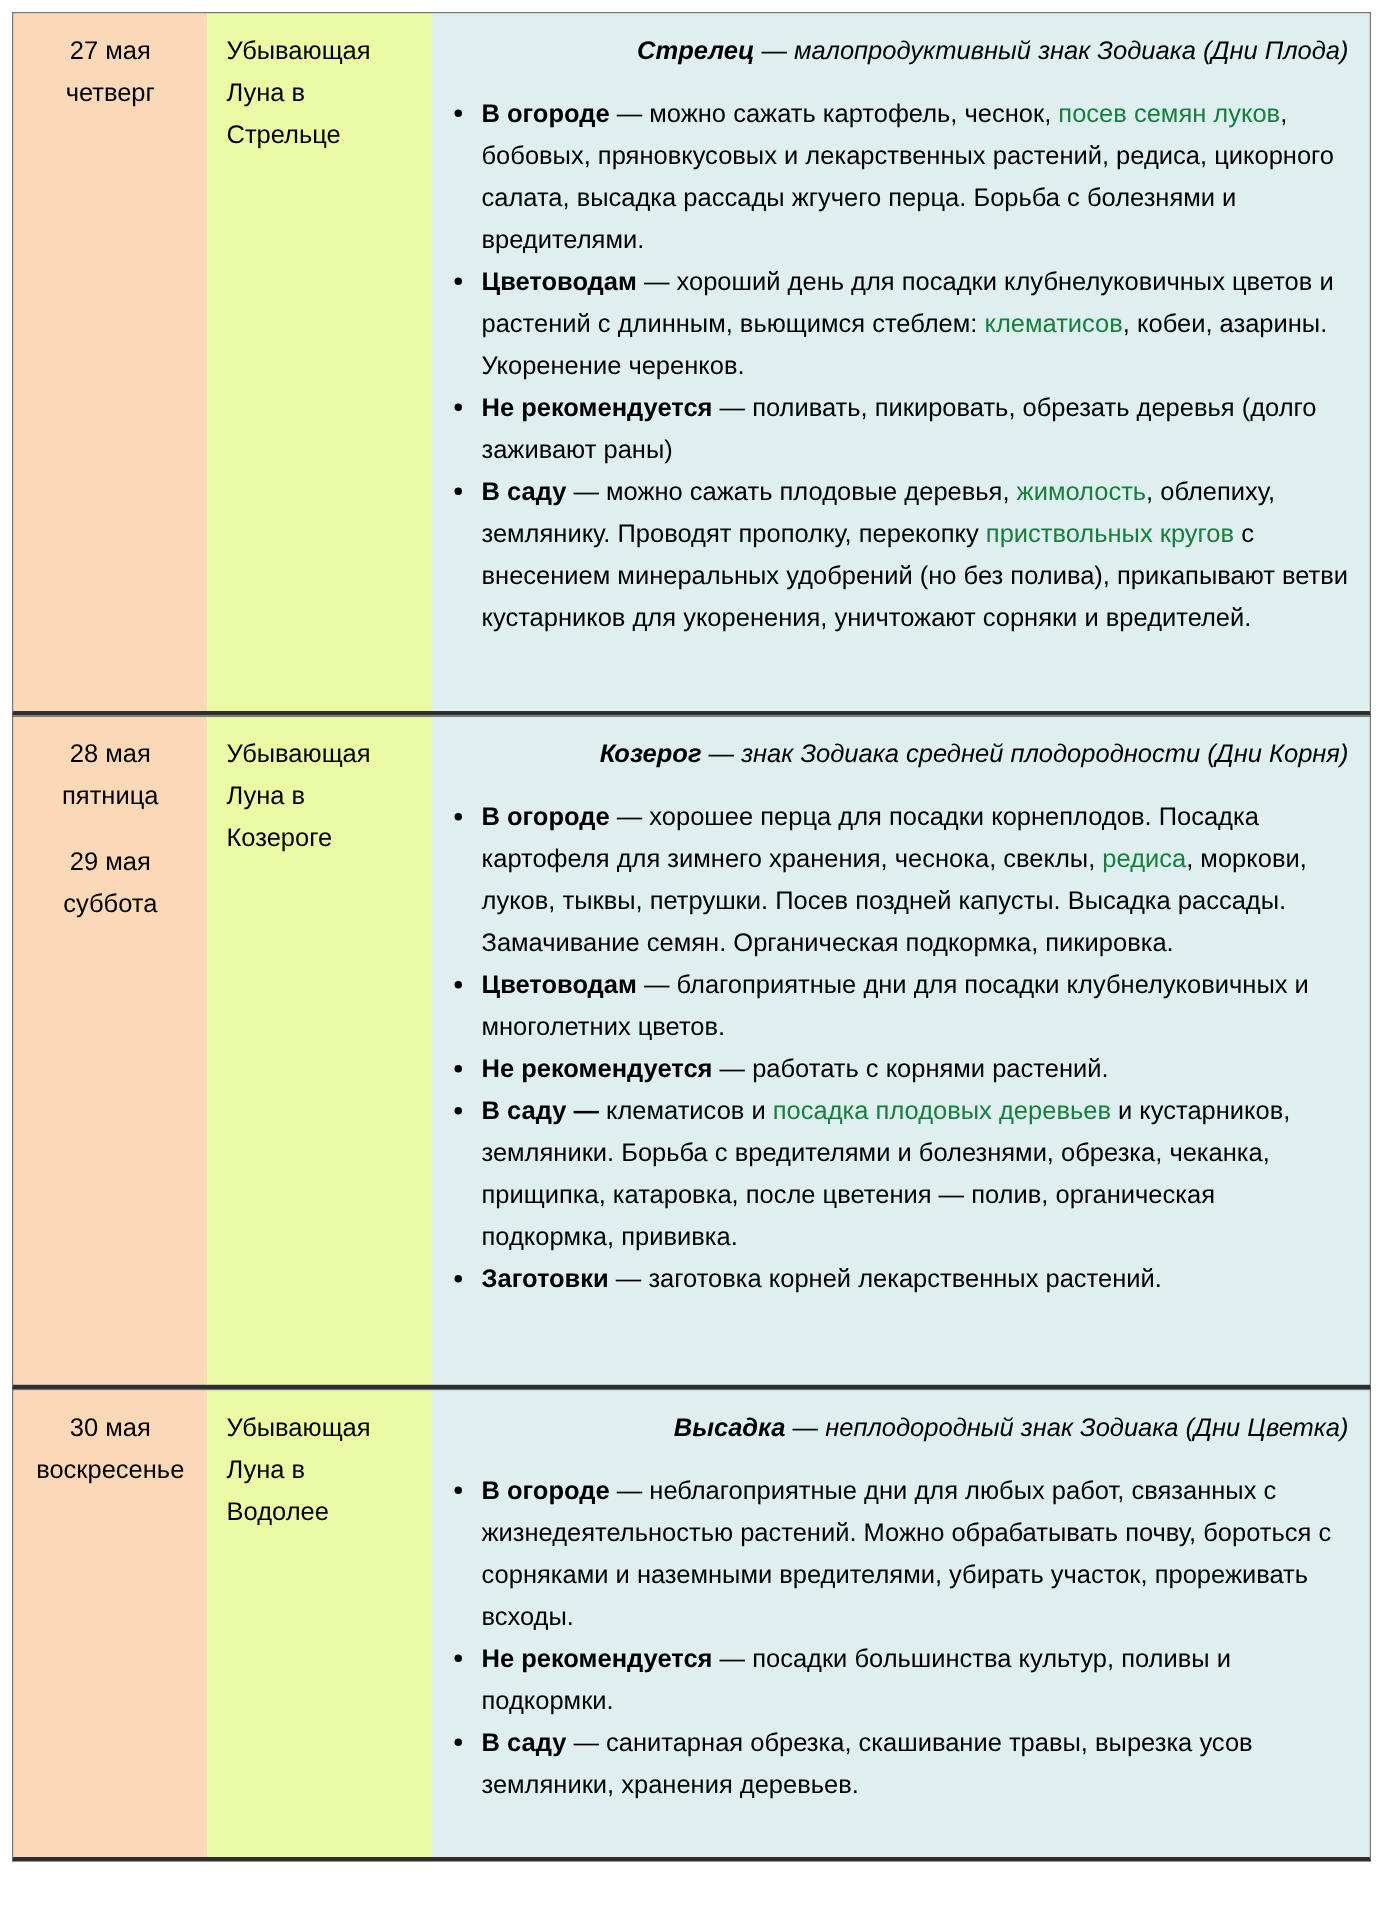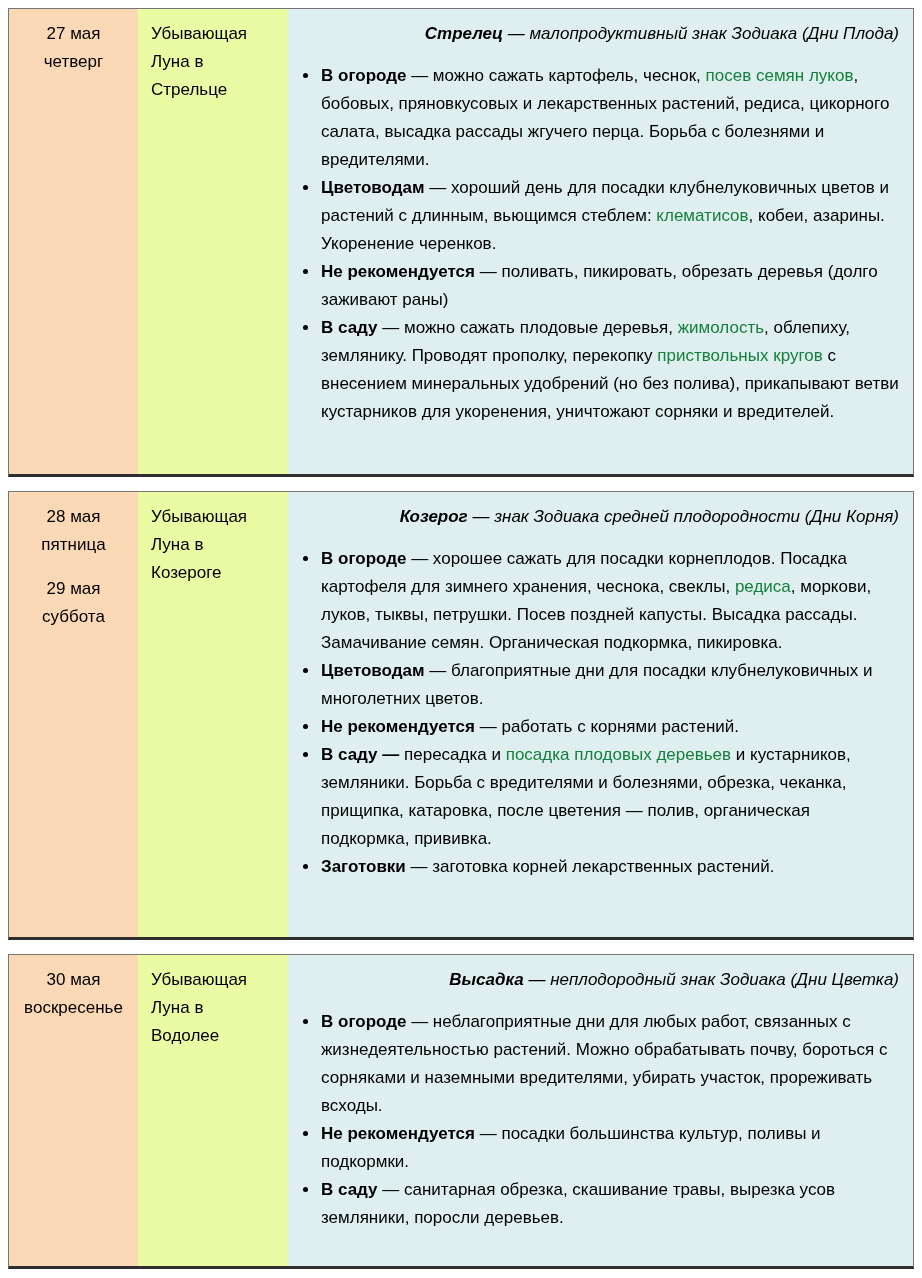--- a/index.html
+++ b/index.html
@@ -8,21 +8,20 @@
     background: #ffffff;
     font-family: "Liberation Sans", sans-serif;
     color: #000000;
   }
   .page {
     width: 922px;
     box-sizing: border-box;
     padding: 8px;
     display: flex;
     flex-direction: column;
-    gap: 14px;
   }
   .cal-table {
     display: flex;
     align-items: stretch;
     border: 1px solid #767676;
     border-bottom: 3px solid #2e2e2e;
     box-sizing: border-box;
     font-size: 17px;
     line-height: 28px;
   }
@@ -93,36 +92,36 @@
 
   <section class="cal-table t1">
     <div class="cell dates">
         <p>28 мая пятница</p>
         <p>29 мая суббота</p>
       </div>
     <div class="cell moon">Убывающая Луна в Козероге</div>
     <div class="cell desc">
       <p class="desc-header"><b>Козерог</b><span> — знак Зодиака средней плодородности (Дни Корня)</span></p>
       <ul>
-          <li><b>В огороде</b><span> — хорошее сажать для посадки корнеплодов. Посадка картофеля для зимнего хранения, чеснока, свеклы, </span><span class="lnk">редиса</span><span>, моркови, луков, тыквы, петрушки. Посев поздней капусты. Высадка рассады. Замачивание семян. Органическая подкормка, пикировка.</span></li>
+          <li><b>В огороде</b><span> — хорошее перца для посадки корнеплодов. Посадка картофеля для зимнего хранения, чеснока, свеклы, </span><span class="lnk">редиса</span><span>, моркови, луков, тыквы, петрушки. Посев поздней капусты. Высадка рассады. Замачивание семян. Органическая подкормка, пикировка.</span></li>
           <li><b>Цветоводам</b><span> — благоприятные дни для посадки клубнелуковичных и многолетних цветов.</span></li>
           <li><b>Не рекомендуется</b><span> — работать с корнями растений.</span></li>
-          <li><b>В саду —</b><span> пересадка и </span><span class="lnk">посадка плодовых деревьев</span><span> и кустарников, земляники. Борьба с вредителями и болезнями, обрезка, чеканка, прищипка, катаровка, после цветения — полив, органическая подкормка, прививка.</span></li>
+          <li><b>В саду —</b><span> клематисов и </span><span class="lnk">посадка плодовых деревьев</span><span> и кустарников, земляники. Борьба с вредителями и болезнями, обрезка, чеканка, прищипка, катаровка, после цветения — полив, органическая подкормка, прививка.</span></li>
           <li><b>Заготовки</b><span> — заготовка корней лекарственных растений.</span></li>
         </ul>
     </div>
   </section>
 
   <section class="cal-table t2">
     <div class="cell dates">
         <p>30 мая воскресенье</p>
       </div>
     <div class="cell moon">Убывающая Луна в Водолее</div>
     <div class="cell desc">
       <p class="desc-header"><b>Высадка</b><span> — неплодородный знак Зодиака (Дни Цветка)</span></p>
       <ul>
           <li><b>В огороде</b><span> — неблагоприятные дни для любых работ, связанных с жизнедеятельностью растений. Можно обрабатывать почву, бороться с сорняками и наземными вредителями, убирать участок, прореживать всходы.</span></li>
           <li><b>Не рекомендуется</b><span> — посадки большинства культур, поливы и подкормки.</span></li>
-          <li><b>В саду</b><span> — санитарная обрезка, скашивание травы, вырезка усов земляники, поросли деревьев.</span></li>
+          <li><b>В саду</b><span> — санитарная обрезка, скашивание травы, вырезка усов земляники, хранения деревьев.</span></li>
         </ul>
     </div>
   </section>
 </main>
 
 </body></html>

